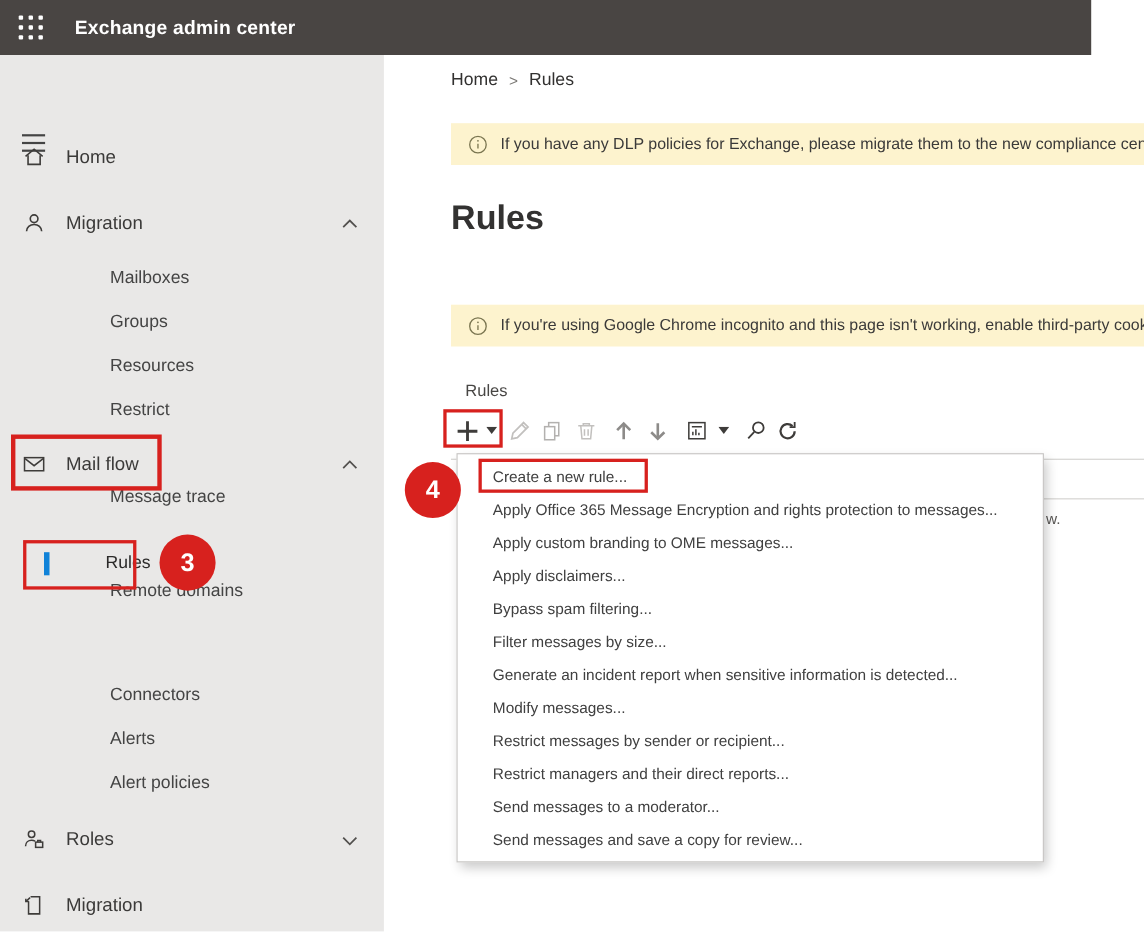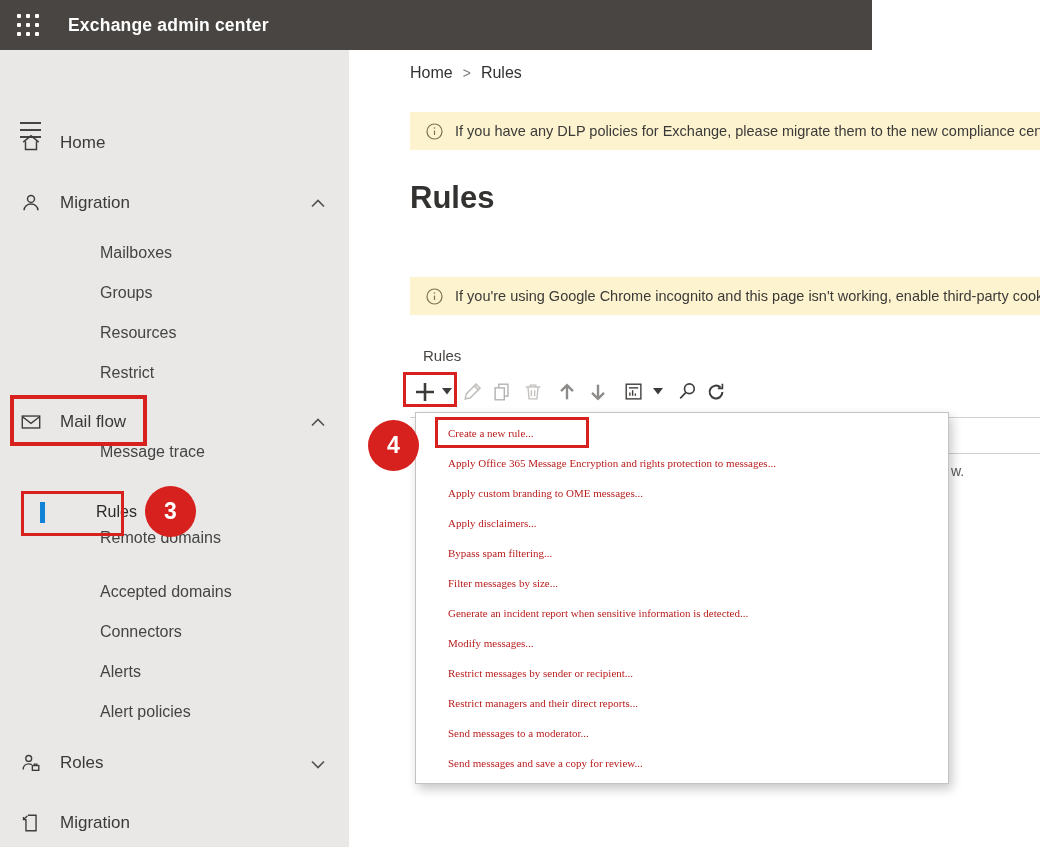--- a/index.html
+++ b/index.html
@@ -1,21 +1,21 @@
 <!DOCTYPE html>
 <html><head>
 <meta charset="utf-8">
 <style>
   * { margin:0; padding:0; box-sizing:border-box; }
   html,body { background:#fff; }
   body { font-family:"Liberation Sans", sans-serif; }
   .stage { position:relative; width:1040px; height:847px; overflow:hidden; background:#fff; }
 
   
-  .topbar { position:absolute; left:0; top:0; width:872px; height:50px; background:#494543; display:flex; align-items:center; }
+  .topbar { position:absolute; left:0; top:0; width:992px; height:50px; background:#494543; display:flex; align-items:center; }
   .waffle { position:absolute; left:17px; top:14px; width:22px; height:22px;
             display:grid; grid-template-columns:repeat(3,4px); grid-template-rows:repeat(3,4px); gap:5px; cursor:pointer; }
   .waffle i { background:#fff; border-radius:1px; }
   .topbar-title { position:absolute; left:68px; color:#fff; font-size:17.5px; font-weight:700; letter-spacing:.2px; }
 
   
   .sidebar { position:absolute; left:0; top:50px; width:349px; height:797px; background:#e9e8e7; }
   .hamburger { position:absolute; left:20px; top:72px; width:21px; height:16px; cursor:pointer; }
   .hamburger i { display:block; height:2px; background:#444; margin-bottom:5px; }
   .nav-row { position:absolute; left:0; width:349px; height:40px; cursor:pointer; }
@@ -45,21 +45,21 @@
   .ic-dark { color:#3e3c3a; } .ic-dis { color:#c2c0be; } .ic-dis2 { color:#b3b1af; } .ic-mid { color:#8d8b89; }
 
   
   .tline { position:absolute; height:1px; background:#d2d0ce; left:410px; width:630px; z-index:1; }
   .tline1 { top:417px; } .tline2 { top:453px; }
   .bg-frag { position:absolute; left:951px; top:463px; font-size:14px; color:#5a5856; z-index:1; }
 
   
   .menu { position:absolute; left:415px; top:412px; width:534px; background:#fff; border:1px solid #c5c3c1;
           box-shadow:3px 5px 10px rgba(0,0,0,.22); z-index:5; padding:5px 0; }
-  .menu-item { height:30px; line-height:30px; padding-left:32px; font-size:11px; color:#b91c1c; cursor:pointer; white-space:nowrap; overflow:hidden;font-family:Liberation Serif, serif; }
+  .menu-item { height:30px; line-height:30px; padding-left:32px; font-size:14px; color:#404040; cursor:pointer; white-space:nowrap; overflow:hidden; }
 
   
   .anno { position:absolute; z-index:10; pointer-events:none; }
   .anno-box { border:3px solid #d7211e; }
   .box-mailflow { left:10px; top:395px; width:137px; height:51px; border-width:4px; }
   .box-rules-side { left:21px; top:491px; width:103px; height:45px; }
   .box-plus { left:403px; top:372px; width:54px; height:35px; }
   .box-create { left:435px; top:417px; width:154px; height:31px; z-index:11; }
   .anno-circle { width:51px; height:51px; border-radius:50%; background:#d7211e; color:#fff; font-size:23px; font-weight:700;
                  display:flex; align-items:center; justify-content:center; }
@@ -152,23 +152,20 @@
       <span class="nav-label sub">Message trace</span>
     </div>
 
     <div class="nav-row" style="top:442px">
       <span class="sel-bar"></span>
       <span class="nav-label sub active">Rules</span>
     </div>
 
     <div class="nav-row" style="top:468px">
       <span class="nav-label sub">Remote domains</span>
-    </div>
-    <div class="nav-row" style="top:522px">
-      <span class="nav-label sub">Accepted domains</span>
     </div>
     <div class="nav-row" style="top:562px">
       <span class="nav-label sub">Connectors</span>
     </div>
     <div class="nav-row" style="top:602px">
       <span class="nav-label sub">Alerts</span>
     </div>
     <div class="nav-row" style="top:642px">
       <span class="nav-label sub">Alert policies</span>
     </div>

